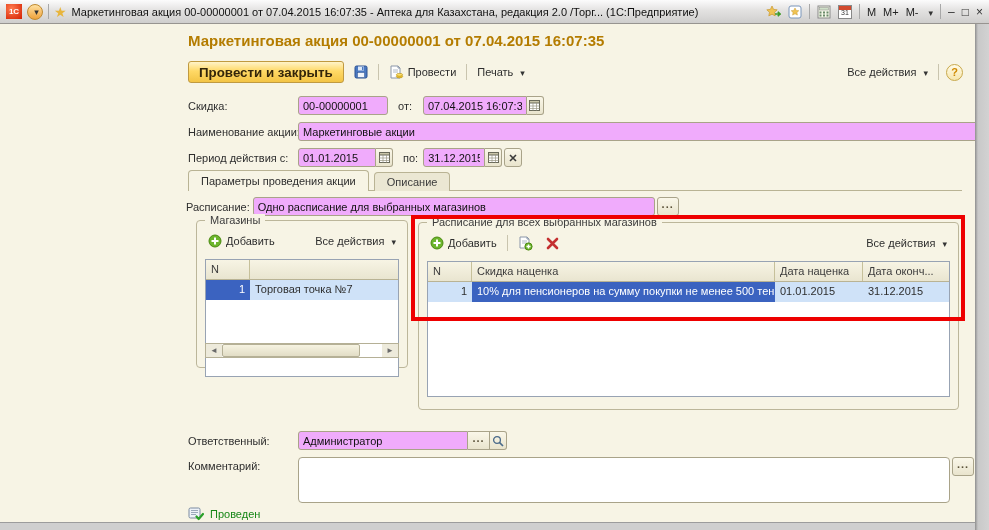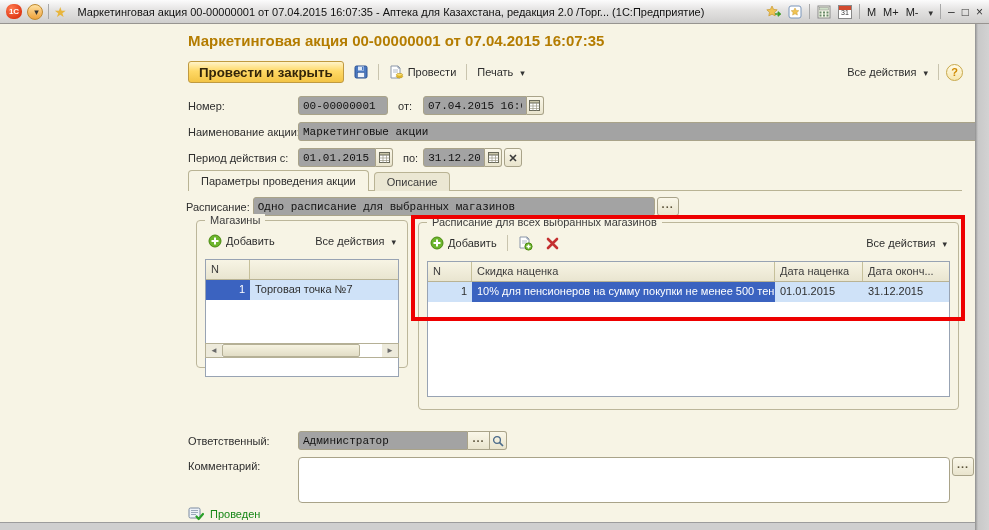--- a/index.html
+++ b/index.html
@@ -4,30 +4,30 @@
 <style>
   * { margin:0; padding:0; box-sizing:border-box; }
   body { font-family:"Liberation Sans",sans-serif; background:#888; }
   .window { position:relative; width:989px; height:530px; background:#f7f4e5;
             font-size:11px; color:#2e2e2e; overflow:hidden; }
 
   
   .titlebar { position:absolute; left:0; top:0; right:0; height:24px;
     background:linear-gradient(#fcfcfc,#e3e2e1 45%,#cfcecd); border-bottom:1px solid #979490;
     display:flex; align-items:center; padding:0 6px; gap:5px; }
-  .logo { width:16px; height:15px; border-radius:7px;
+  .logo { width:16px; height:15px; border-radius:0;
     background:radial-gradient(circle at 35% 30%,#ff7a50,#d42000);
     color:#fff; font-size:8px; font-weight:bold; display:flex; align-items:center; justify-content:center; }
   .menu-circle { width:16px; height:16px; border-radius:50%;
     background:linear-gradient(#ffe0a0,#eea23c); border:1px solid #c08a30;
     color:#7a4a00; font-size:8px; display:flex; align-items:center; justify-content:center; cursor:pointer; }
   .tb-sep { width:1px; height:15px; background:#a8a8a8; }
   .star { color:#e8b53c; font-size:14px; line-height:14px; cursor:pointer; }
   .star:after { content:"★"; }
-  .tb-title { flex:1; margin-left:6px; white-space:nowrap; overflow:hidden; color:#101010; }
+  .tb-title { flex:1; margin-left:0; white-space:nowrap; overflow:hidden; color:#101010; }
   .tb-right { display:flex; align-items:center; gap:7px; margin-left:4px; }
   .tb-txtbtn { font-size:11px; color:#222; cursor:pointer; }
   .tb-glyph { font-size:12px; color:#333; cursor:pointer; line-height:12px; }
   .mini-ico { display:flex; align-items:center; justify-content:center; cursor:pointer; }
   .calendar-box { width:14px; height:14px; background:#fff; border:1px solid #888;
      position:relative; font-size:7px; text-align:center; line-height:14px; color:#333; }
   .calendar-box .cal-top { position:absolute; top:0; left:0; right:0; height:4px; background:#d24a2e; }
   .calendar-box span { position:relative; top:1px; }
   .caret:after { content:"▾"; font-size:9px; color:#333; margin-left:3px; }
 
@@ -50,22 +50,22 @@
   .btn-primary { height:22px; padding:0 10px; display:flex; align-items:center;
     background:linear-gradient(#fff3c8,#ffd966 45%,#f3c445); border:1px solid #c09a40;
     border-radius:3px; font-weight:bold; color:#33250a; cursor:pointer; }
   .flat-btn { display:flex; align-items:center; gap:4px; padding:2px 3px; cursor:pointer; color:#2e2e2e; }
   .spacer { flex:1; }
   .help-btn { width:17px; height:17px; border-radius:50%; border:1px solid #c8a84b;
     background:linear-gradient(#fffbe8,#f7e6ac); color:#d08a00; font-weight:bold; font-size:11px;
     display:flex; align-items:center; justify-content:center; cursor:pointer; }
 
   .lbl { color:#2e2e2e; white-space:nowrap; }
-  .inp { height:19px; border:1px solid #a9a389; border-radius:3px; background:#a3a3a3;
-    font-family:Liberation Mono, monospace; font-size:11px; padding:0 4px; color:#111; }
+  .inp { height:19px; border:1px solid #a9a389; border-radius:3px; background:#f0abfc;
+    font-family:Liberation Sans, sans-serif; font-size:11px; padding:0 4px; color:#111; }
   .side-btn { height:19px; width:17px; border:1px solid #a9a389; border-left:none;
     background:linear-gradient(#faf7e9,#e9e4cd); display:inline-flex; align-items:center;
     justify-content:center; cursor:pointer; border-radius:0 3px 3px 0; vertical-align:top; }
   .sq-btn { height:19px; width:18px; border:1px solid #a9a389;
     background:linear-gradient(#faf7e9,#e9e4cd); display:inline-flex; align-items:center;
     justify-content:center; cursor:pointer; border-radius:3px; vertical-align:top; }
   .dots:after { content:"..."; font-weight:bold; color:#5a5138; letter-spacing:1px; position:relative; top:-3px; }
 
   .row { position:absolute; display:flex; align-items:center; }
   .row-number   { left:17px; top:72px; }
@@ -228,21 +228,21 @@
       <span class="spacer"></span>
       <span class="flat-btn">
         <span>Все действия</span>
           <span class="caret"></span>
       </span>
       <span class="tool-sep"></span>
       <span class="help-btn">?</span>
     </div>
 
     <div class="row row-number">
-      <span class="lbl lab110">Номер:</span>
+      <span class="lbl lab110">Скидка:</span>
       <input class="inp" style="width: 90px;" readonly="" value="00-00000001">
       <span class="lbl" style="margin-left:10px;margin-right:11px">от:</span>
       <input class="inp" style="width: 104px; border-radius: 3px 0px 0px 3px;" readonly="" value="07.04.2015 16:07:35">
       <span class="side-btn">
         <svg width="11" height="11" viewBox="0 0 11 11">
             <rect x=".5" y=".5" width="10" height="10" fill="#fff" stroke="#6a6a5a"></rect>
             <rect x=".5" y=".5" width="10" height="2.5" fill="#c8c4a8" stroke="#6a6a5a"></rect>
             <line x1="4" y1="3" x2="4" y2="10.5" stroke="#9a9684" stroke-width=".7"></line>
             <line x1="7.5" y1="3" x2="7.5" y2="10.5" stroke="#9a9684" stroke-width=".7"></line>
             <line x1=".5" y1="6" x2="10.5" y2="6" stroke="#9a9684" stroke-width=".7"></line>

